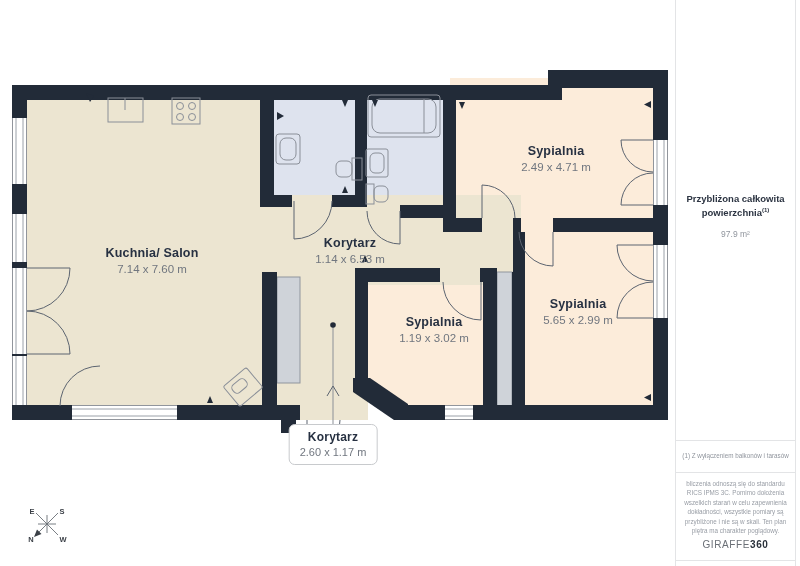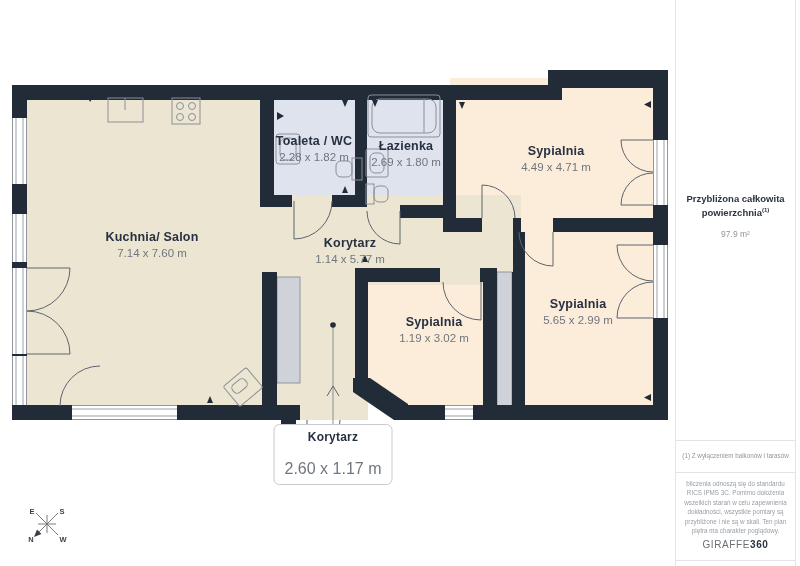--- a/index.html
+++ b/index.html
@@ -9,21 +9,21 @@
   }
   .stage svg{position:absolute;left:0;top:0;}
   .room-label{position:absolute;transform:translateX(-50%);text-align:center;white-space:nowrap;}
   .room-name{font-size:12.5px;font-weight:700;color:#273142;letter-spacing:.2px;}
   .room-dims{font-size:11.5px;color:#70767f;margin-top:3px;}
   .entry-box{
     position:absolute;transform:translateX(-50%);text-align:center;white-space:nowrap;
     background:#fff;border:1px solid #c8cacd;border-radius:6px;padding:5px 10px 6px;
   }
   .entry-box .room-name{font-size:12px;}
-  .entry-box .room-dims{font-size:16px;margin-top:16px;}
+  .entry-box .room-dims{font-size:11px;margin-top:2px;}
   .sidebar{
     position:absolute;left:675px;top:0;width:119px;height:566px;
     border-left:1px solid #e3e4e6;border-right:1px solid #e3e4e6;background:#fff;
   }
   .area-block{position:absolute;top:192px;left:0;width:100%;text-align:center;}
   .area-title{font-size:9.5px;font-weight:700;color:#2c3442;line-height:1.5;}
   .area-title sup{font-size:6px;}
   .area-value{margin-top:8px;font-size:8.5px;color:#90959d;}
   .sb-divider{position:absolute;left:0;width:100%;border-top:1px solid #e3e4e6;}
   .footnote{position:absolute;top:452px;left:0;width:100%;text-align:center;font-size:6.3px;color:#90959d;}
@@ -217,39 +217,31 @@
           <line x1="-9" y1="0" x2="9" y2="0"></line>
       </g>
       <path d="M-13,13 L-5.5,10 L-10,5.5 Z" fill="#3a3f46"></path>
       <text x="-15" y="-10" font-size="7.5" font-weight="bold" fill="#3a3f46" text-anchor="middle">E</text>
       <text x="15" y="-10" font-size="7.5" font-weight="bold" fill="#3a3f46" text-anchor="middle">S</text>
       <text x="-16" y="18" font-size="7.5" font-weight="bold" fill="#3a3f46" text-anchor="middle">N</text>
       <text x="16" y="18" font-size="7.5" font-weight="bold" fill="#3a3f46" text-anchor="middle">W</text>
     </g>
   </svg>
 
-  <div class="room-label" style="left:152px;top:230px;">
+  <div class="room-label" style="left:152px;top:246px;">
     <div class="room-name">Kuchnia/ Salon</div>
     <div class="room-dims">7.14 x 7.60 m</div>
   </div>
-  <div class="room-label" style="left:314px;top:134px;">
-    <div class="room-name">Toaleta / WC</div>
-    <div class="room-dims">2.28 x 1.82 m</div>
-  </div>
-  <div class="room-label" style="left:406px;top:139px;">
-    <div class="room-name">Łazienka</div>
-    <div class="room-dims">2.69 x 1.80 m</div>
-  </div>
   <div class="room-label" style="left:556px;top:144px;">
     <div class="room-name">Sypialnia</div>
-    <div class="room-dims">4.49 x 4.71 m</div>
+    <div class="room-dims">2.49 x 4.71 m</div>
   </div>
   <div class="room-label" style="left:350px;top:236px;">
     <div class="room-name">Korytarz</div>
-    <div class="room-dims">1.14 x 5.77 m</div>
+    <div class="room-dims">1.14 x 6.53 m</div>
   </div>
   <div class="room-label" style="left:434px;top:315px;">
     <div class="room-name">Sypialnia</div>
     <div class="room-dims">1.19 x 3.02 m</div>
   </div>
   <div class="room-label" style="left:578px;top:297px;">
     <div class="room-name">Sypialnia</div>
     <div class="room-dims">5.65 x 2.99 m</div>
   </div>
   <div class="entry-box" style="left:333px;top:424px;">

